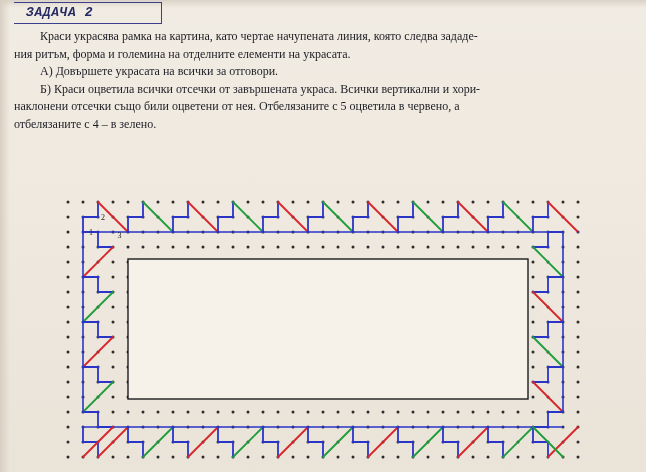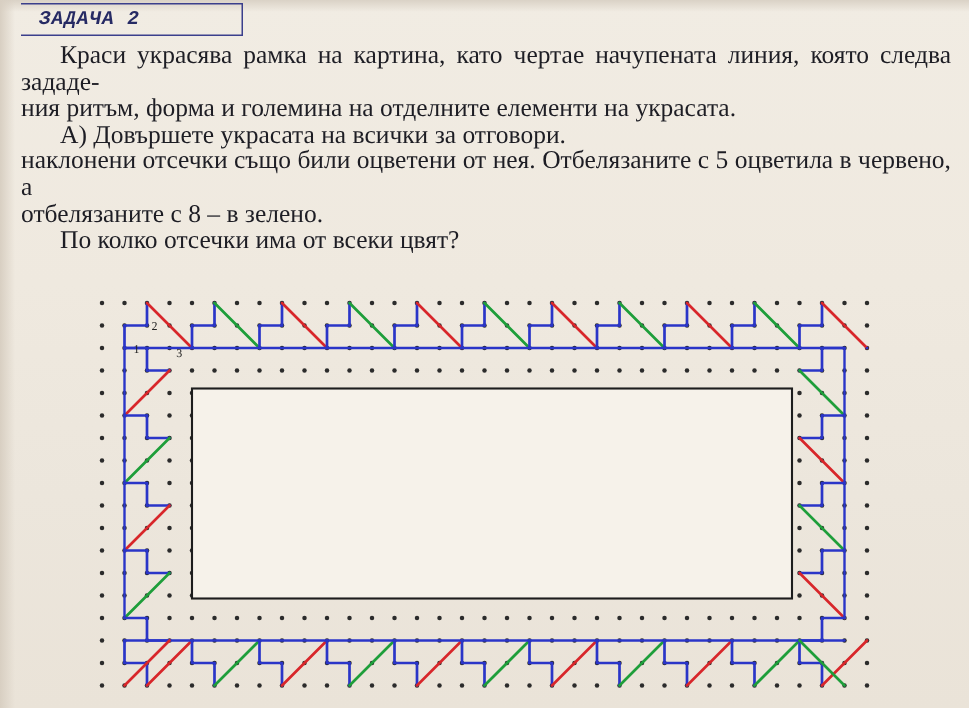--- a/index.html
+++ b/index.html
@@ -38,21 +38,21 @@
     font-weight:bold;font-style:italic;
     font-size:13px;letter-spacing:.6px;
     color:#262a64;
     font-family:Liberation Mono, monospace;
   }
 
   
   .text-block{
     position:absolute;left:14px;top:28px;width:620px;
     color:#1d1d24;
-    font-size:17px;
+    font-size:12px;
     line-height:17.6px;
     text-align:justify;
   }
   .text-block p{margin:0;}
   .indent{text-indent:26px;}
 
   
   .figure{
     position:absolute;left:60px;top:196px;
     width:530px;height:268px;
@@ -66,23 +66,23 @@
 <div class="edge-top"></div>
 <div class="edge-left"></div>
 
 <div class="task-header"></div>
 <div class="task-header-text">ЗАДАЧА 2</div>
 
 <div class="text-block">
   <p class="indent">Краси украсява рамка на картина, като чертае начупената линия, която следва зададе-</p>
   <p>ния ритъм, форма и големина на отделните елементи на украсата.</p>
   <p class="indent">А) Довършете украсата на всички за отговори.</p>
+  <p class="indent">Б) Краси оцветила всички отсечки от завършената украса. Всички вертикални и хори-</p>
   <p>наклонени отсечки също били оцветени от нея. Отбелязаните с 5 оцветила в червено, а</p>
-  <p>отбелязаните с 8 – в зелено.</p>
-  <p class="indent">По колко отсечки има от всеки цвят?</p>
+  <p>отбелязаните с 4 – в зелено.</p>
 </div>
 
 <div class="figure">
   <svg id="fig" width="530" height="268" viewBox="0 0 530 268">
       <circle cx="8" cy="6" r="1.5" fill="#2b2b2b"></circle>
       <circle cx="23" cy="6" r="1.5" fill="#2b2b2b"></circle>
       <circle cx="38" cy="6" r="1.5" fill="#2b2b2b"></circle>
       <circle cx="53" cy="6" r="1.5" fill="#2b2b2b"></circle>
       <circle cx="68" cy="6" r="1.5" fill="#2b2b2b"></circle>
       <circle cx="83" cy="6" r="1.5" fill="#2b2b2b"></circle>

